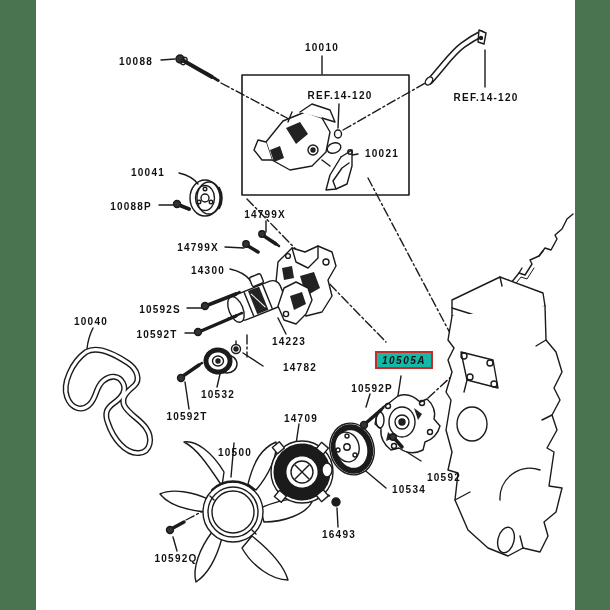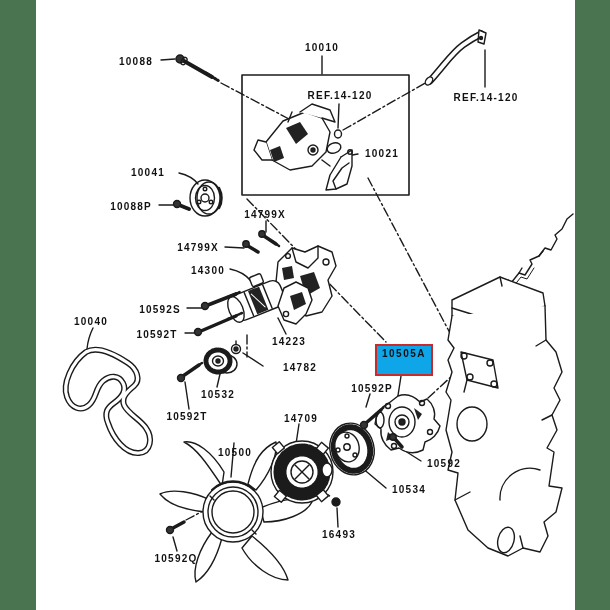--- a/index.html
+++ b/index.html
@@ -9,22 +9,22 @@
     font-family:"Liberation Sans","DejaVu Sans",sans-serif;
   }
   #stage{position:absolute;left:0;top:0;width:610px;height:610px;}
   svg{position:absolute;left:0;top:0;}
   .lbl{
     position:absolute;transform:translate(-50%,-50%);
     font-size:10px;font-weight:bold;letter-spacing:1.2px;
     color:#111;white-space:nowrap;z-index:5;background:transparent;
   }
   .lbl.hl{
-    border:2.5px solid #c92a2a;background:#0ea5e9;
-    padding:2px 5px 15px 5px;letter-spacing:1.5px;
+    border:2.5px solid #c92a2a;background:#14b8a6;
+    padding:2px 5px 1px 5px;letter-spacing:1.5px;font-style:italic;
   }
 </style>
 </head>
 <body>
 
 <div id="stage">
 
 <svg width="610" height="610" viewBox="0 0 610 610">
 
   <rect x="36" y="0" width="539" height="610" fill="#ffffff"></rect>
@@ -318,18 +318,18 @@
 <span class="lbl" style="left:157px;top:334px">10592T</span>
 <span class="lbl" style="left:289px;top:341px">14223</span>
 <span class="lbl" style="left:91px;top:321px">10040</span>
 <span class="lbl" style="left:300px;top:367px">14782</span>
 <span class="lbl" style="left:218px;top:394px">10532</span>
 <span class="lbl" style="left:187px;top:416px">10592T</span>
 <span class="lbl hl" style="left:404px;top:360px">10505A</span>
 <span class="lbl" style="left:372px;top:388px">10592P</span>
 <span class="lbl" style="left:301px;top:418px">14709</span>
 <span class="lbl" style="left:235px;top:452px">10500</span>
-<span class="lbl" style="left:444px;top:463px">10592</span>
+<span class="lbl" style="left:444px;top:477px">10592</span>
 <span class="lbl" style="left:409px;top:489px">10534</span>
 <span class="lbl" style="left:339px;top:534px">16493</span>
 <span class="lbl" style="left:176px;top:558px">10592Q</span>
 
 </div>
 
 </body></html>

